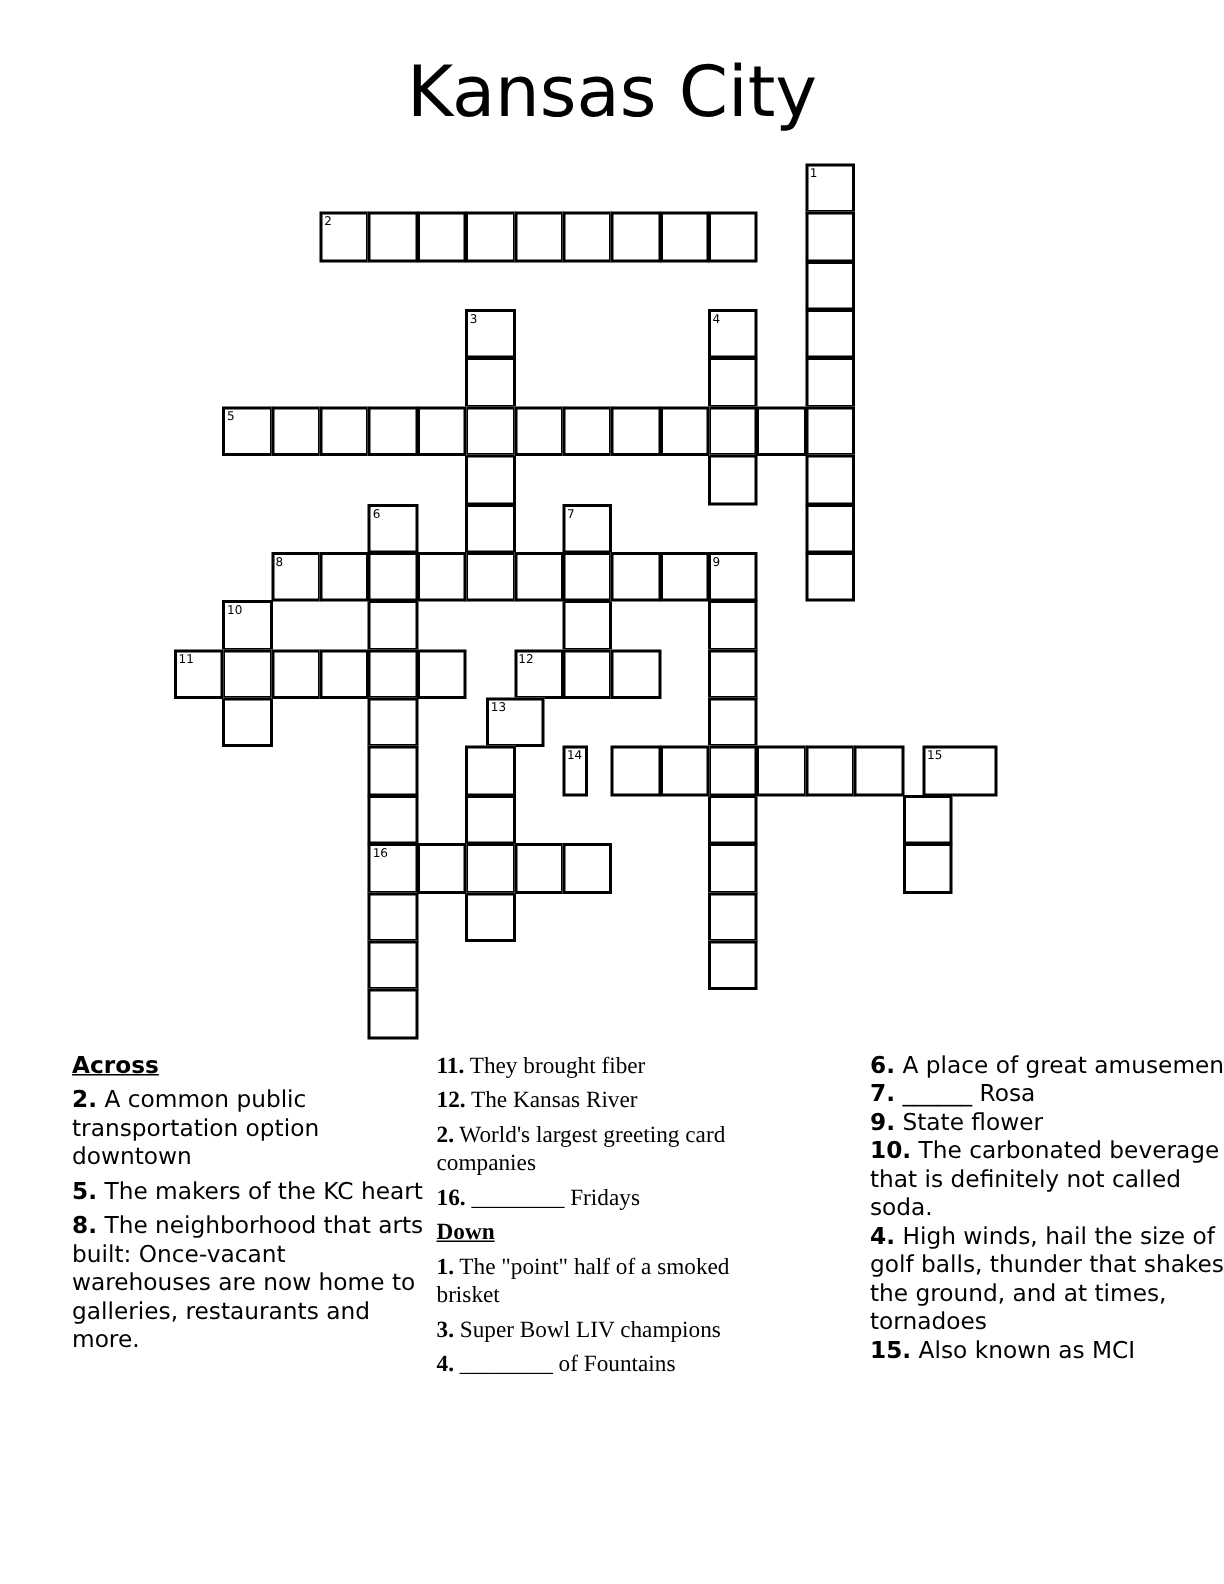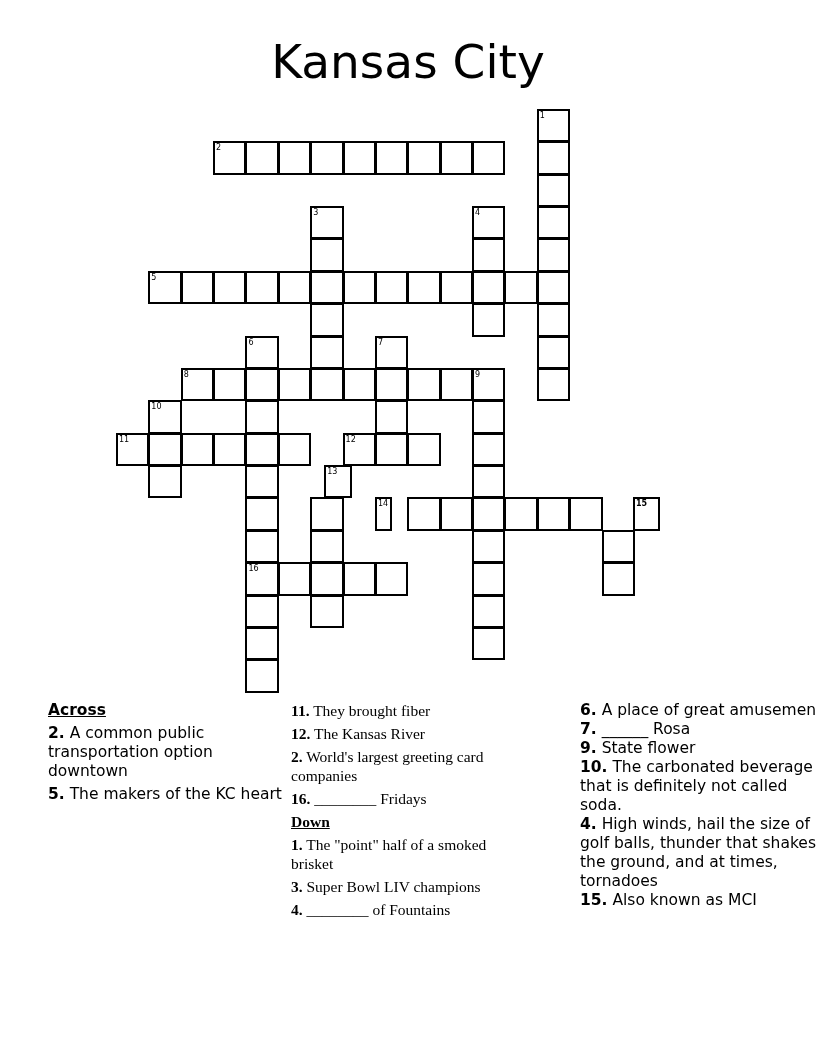--- a/index.html
+++ b/index.html
@@ -120,49 +120,50 @@
     <div class="cell" style="left: 117px; top: 433.7px; width: 33.37px; height: 33.37px;">
       <span class="num">11</span>
     </div>
     <div class="cell" style="left: 181.74px; top: 433.7px; width: 33.37px; height: 33.37px;"></div>
     <div class="cell" style="left: 214.11px; top: 433.7px; width: 33.37px; height: 33.37px;"></div>
     <div class="cell" style="left: 278.85px; top: 433.7px; width: 33.37px; height: 33.37px;"></div>
     <div class="cell" style="left: 343.59px; top: 433.7px; width: 33.37px; height: 33.37px;">
       <span class="num">12</span>
     </div>
     <div class="cell" style="left: 408.33px; top: 433.7px; width: 33.37px; height: 33.37px;"></div>
-    <div class="cell" style="left: 311.22px; top: 466.07px; width: 28px; height: 33.37px; margin-left: 13px;">
+    <div class="cell" style="left: 311.22px; top: 466.07px; width: 39px; height: 33.37px; margin-left: 13px;">
       <span class="num">13</span>
     </div>
     <div class="cell" style="left: 311.22px; top: 498.44px; width: 33.37px; height: 33.37px;"></div>
     <div class="cell" style="left: 311.22px; top: 530.81px; width: 33.37px; height: 33.37px;"></div>
     <div class="cell" style="left: 311.22px; top: 563.18px; width: 33.37px; height: 33.37px;"></div>
     <div class="cell" style="left: 311.22px; top: 595.55px; width: 33.37px; height: 33.37px;"></div>
     <div class="cell" style="left: 375.96px; top: 498.44px; width: 17px; height: 33.37px;">
       <span class="num">14</span>
     </div>
     <div class="cell" style="left: 408.33px; top: 498.44px; width: 33.37px; height: 33.37px;"></div>
     <div class="cell" style="left: 440.7px; top: 498.44px; width: 33.37px; height: 33.37px;"></div>
     <div class="cell" style="left: 505.44px; top: 498.44px; width: 33.37px; height: 33.37px;"></div>
     <div class="cell" style="left: 537.81px; top: 498.44px; width: 33.37px; height: 33.37px;"></div>
     <div class="cell" style="left: 570.18px; top: 498.44px; width: 33.37px; height: 33.37px;"></div>
-    <div class="cell" style="left: 634px; top: 498.44px; width: 27px; height: 33.37px; font-weight: bold;">
+    <div class="cell" style="left: 616px; top: 498.44px; width: 50px; height: 33.37px;">
       <span class="num">15</span>
     </div>
     <div class="cell" style="left: 602.55px; top: 530.81px; width: 33.37px; height: 33.37px;"></div>
     <div class="cell" style="left: 602.55px; top: 563.18px; width: 33.37px; height: 33.37px;"></div>
     <div class="cell" style="left: 278.85px; top: 563.18px; width: 33.37px; height: 33.37px;"></div>
     <div class="cell" style="left: 343.59px; top: 563.18px; width: 33.37px; height: 33.37px;"></div>
     <div class="cell" style="left: 375.96px; top: 563.18px; width: 33.37px; height: 33.37px;"></div>
   </div>
 
 <div class="clues col1">
   <div class="heading">Across</div>
   <div class="clue gap"><span class="n">2.</span> <span>A common public transportation option downtown</span></div>
   <div class="clue gap"><span class="n">5.</span> <span>The makers of the KC heart</span></div>
+  <div class="clue gap"><span class="n">8.</span> <span>The neighborhood that arts built: Once-vacant warehouses are now home to galleries, restaurants and more.</span></div>
 </div>
 
 <div class="clues col2">
   <div class="clue gap"><span class="n">11.</span> <span>They brought fiber</span></div>
   <div class="clue gap"><span class="n">12.</span> <span>The Kansas River</span></div>
   <div class="clue gap"><span class="n">2.</span> <span>World's largest greeting card companies</span></div>
   <div class="clue gap"><span class="n">16.</span> <span>________ Fridays</span></div>
   <div class="heading down">Down</div>
   <div class="clue gap"><span class="n">1.</span> <span>The "point" half of a smoked brisket</span></div>
   <div class="clue gap"><span class="n">3.</span> <span>Super Bowl LIV champions</span></div>

